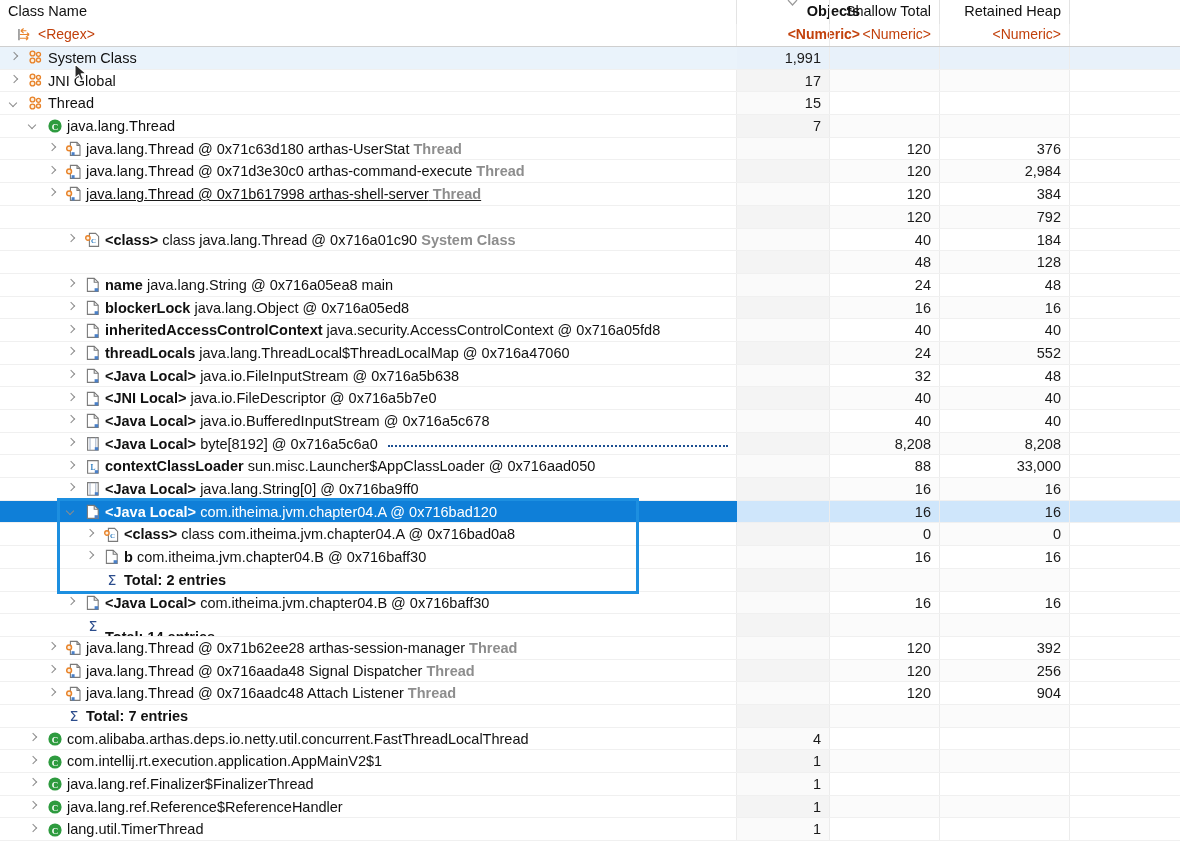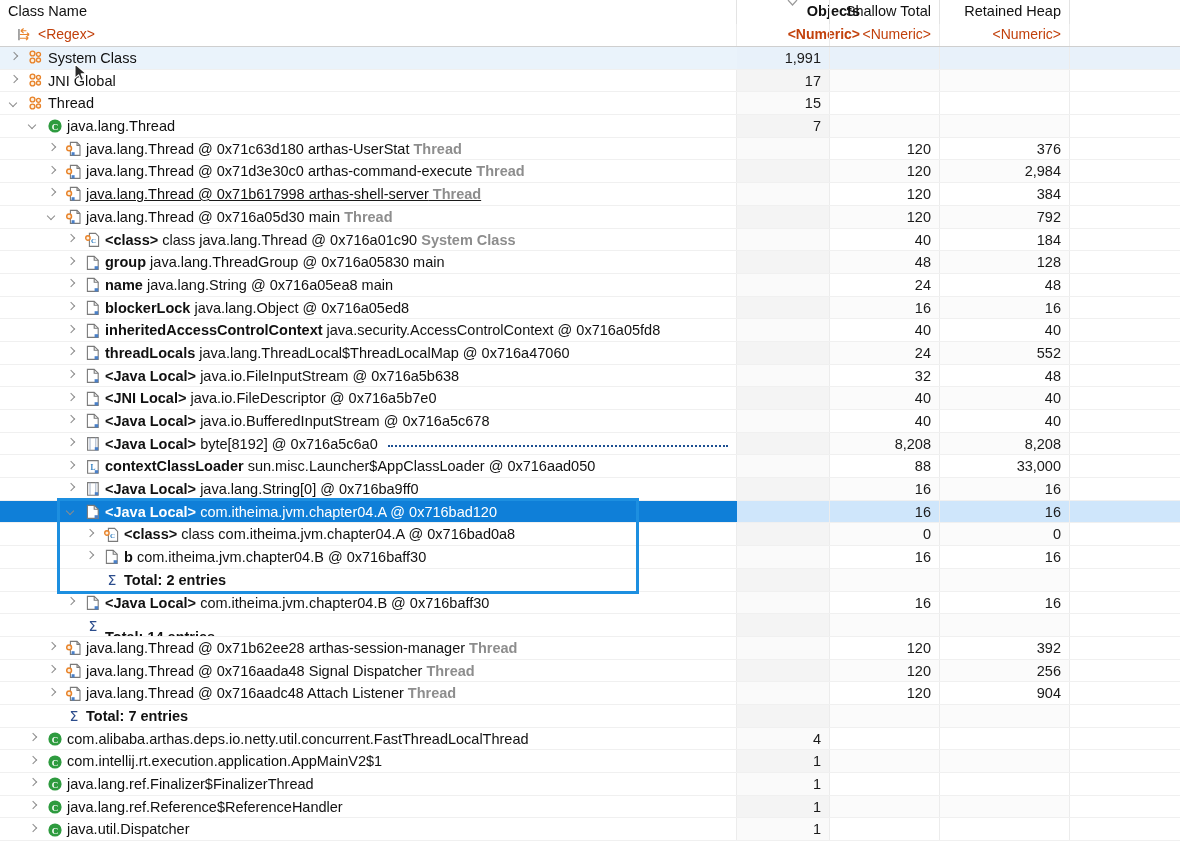--- a/index.html
+++ b/index.html
@@ -302,30 +302,20 @@
       </div>
       <div class="row alt" id="row-t-main">
         <div class="cellbg band-o"></div>
         <div class="cellbg band-s"></div>
         <div class="cellbg band-r"></div>
         <div class="cellbg band-t"></div>
         <div class="gl" style="left: 736px;"></div>
         <div class="gl" style="left: 829px;"></div>
         <div class="gl" style="left: 939px;"></div>
         <div class="gl" style="left: 1069px;"></div>
-        <div class="nm">
-          <div class="arw down" style="left: 48px;"></div>
-          <svg class="ico" viewBox="0 0 16 16" style="left: 66px;">
-            <path d="M4.4,1.4 H11 L14,4.4 V14.4 H4.4 Z" fill="#ffffff" stroke="#7a7a7a" stroke-width="1.1"></path>
-            <path d="M11,1.4 V4.4 H14" fill="none" stroke="#7a7a7a" stroke-width="1.1"></path>
-            <path d="M5.6,11.2 H8.6 V14.4 H5.6 Z" fill="#4a80c8"></path>
-            <circle cx="3.1" cy="7.4" r="2.4" fill="#fdf0df" stroke="#e8832a" stroke-width="1.5"></circle>
-          </svg>
-          <span class="tw" style="position: absolute; left: 86px; top: 0px; line-height: 22.7px;"><span class="lbl">java.lang.Thread @ 0x716a05d30  main</span><span class="dim"> Thread</span></span>
-        </div>
         <div class="num o"></div>
         <div class="num s">120</div>
         <div class="num r">792</div>
         <div class="rowline"></div>
       </div>
       <div class="row" id="row-f-class">
         <div class="cellbg band-o"></div>
         <div class="cellbg band-s"></div>
         <div class="cellbg band-r"></div>
         <div class="cellbg band-t"></div>
@@ -349,29 +339,20 @@
       </div>
       <div class="row alt" id="row-f-group">
         <div class="cellbg band-o"></div>
         <div class="cellbg band-s"></div>
         <div class="cellbg band-r"></div>
         <div class="cellbg band-t"></div>
         <div class="gl" style="left: 736px;"></div>
         <div class="gl" style="left: 829px;"></div>
         <div class="gl" style="left: 939px;"></div>
         <div class="gl" style="left: 1069px;"></div>
-        <div class="nm">
-          <div class="arw" style="left: 67px;"></div>
-          <svg class="ico" viewBox="0 0 16 16" style="left: 85px;">
-            <path d="M2.4,1.4 H9.2 L13.2,5.2 V14.4 H2.4 Z" fill="#ffffff" stroke="#7a7a7a" stroke-width="1.1"></path>
-            <path d="M9.2,1.4 V5.2 H13.2" fill="none" stroke="#7a7a7a" stroke-width="1.1"></path>
-            <path d="M9.6,11.2 H13.2 V14.4 H9.6 Z" fill="#4a80c8"></path>
-          </svg>
-          <span class="tw" style="position: absolute; left: 105px; top: 0px; line-height: 22.7px;"><span class="b">group </span><span class="lbl">java.lang.ThreadGroup @ 0x716a05830  main</span></span>
-        </div>
         <div class="num o"></div>
         <div class="num s">48</div>
         <div class="num r">128</div>
         <div class="rowline"></div>
       </div>
       <div class="row" id="row-f-name">
         <div class="cellbg band-o"></div>
         <div class="cellbg band-s"></div>
         <div class="cellbg band-r"></div>
         <div class="cellbg band-t"></div>
@@ -920,21 +901,21 @@
         <div class="gl" style="left: 736px;"></div>
         <div class="gl" style="left: 829px;"></div>
         <div class="gl" style="left: 939px;"></div>
         <div class="gl" style="left: 1069px;"></div>
         <div class="nm">
           <div class="arw" style="left: 29px;"></div>
           <svg class="ico" viewBox="0 0 16 16" style="left: 47px;">
             <circle cx="8" cy="8" r="6.6" fill="#2e9b3f"></circle>
             <text x="8" y="11.6" font-size="9" font-family="Liberation Serif, serif" fill="#ffffff" text-anchor="middle" font-weight="bold">C</text>
           </svg>
-          <span class="tw" style="position: absolute; left: 67px; top: 0px; line-height: 22.7px;"><span class="lbl">java.util.Dispatcher</span></span>
+          <span class="tw" style="position: absolute; left: 67px; top: 0px; line-height: 22.7px;"><span class="lbl">lang.util.TimerThread</span></span>
         </div>
         <div class="num o">1</div>
         <div class="num s"></div>
         <div class="num r"></div>
         <div class="rowline"></div>
       </div>
     </div>
 
   <div class="annot" id="annot-box" style="left: 57px; top: 497.75px; width: 582px; height: 95.75px; border-color: rgb(29, 143, 224);"></div>
 

